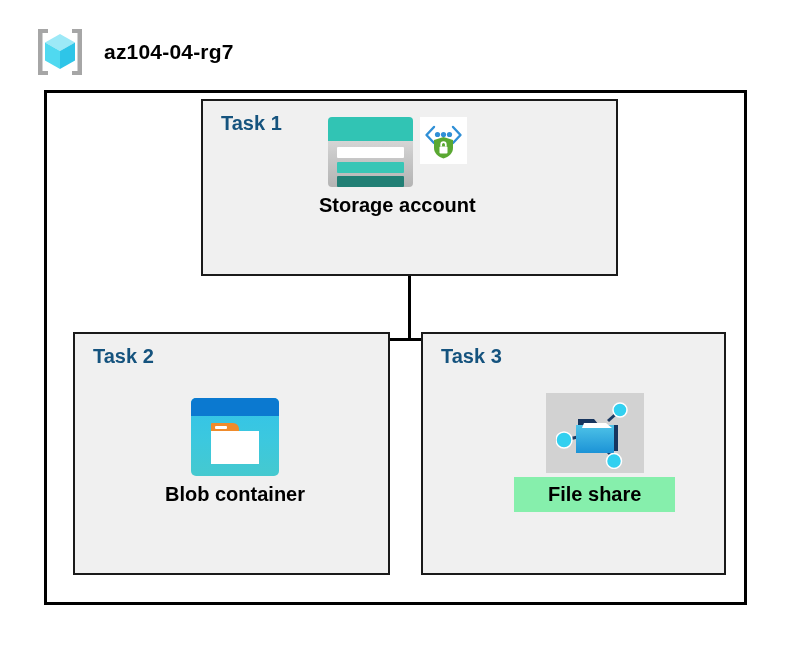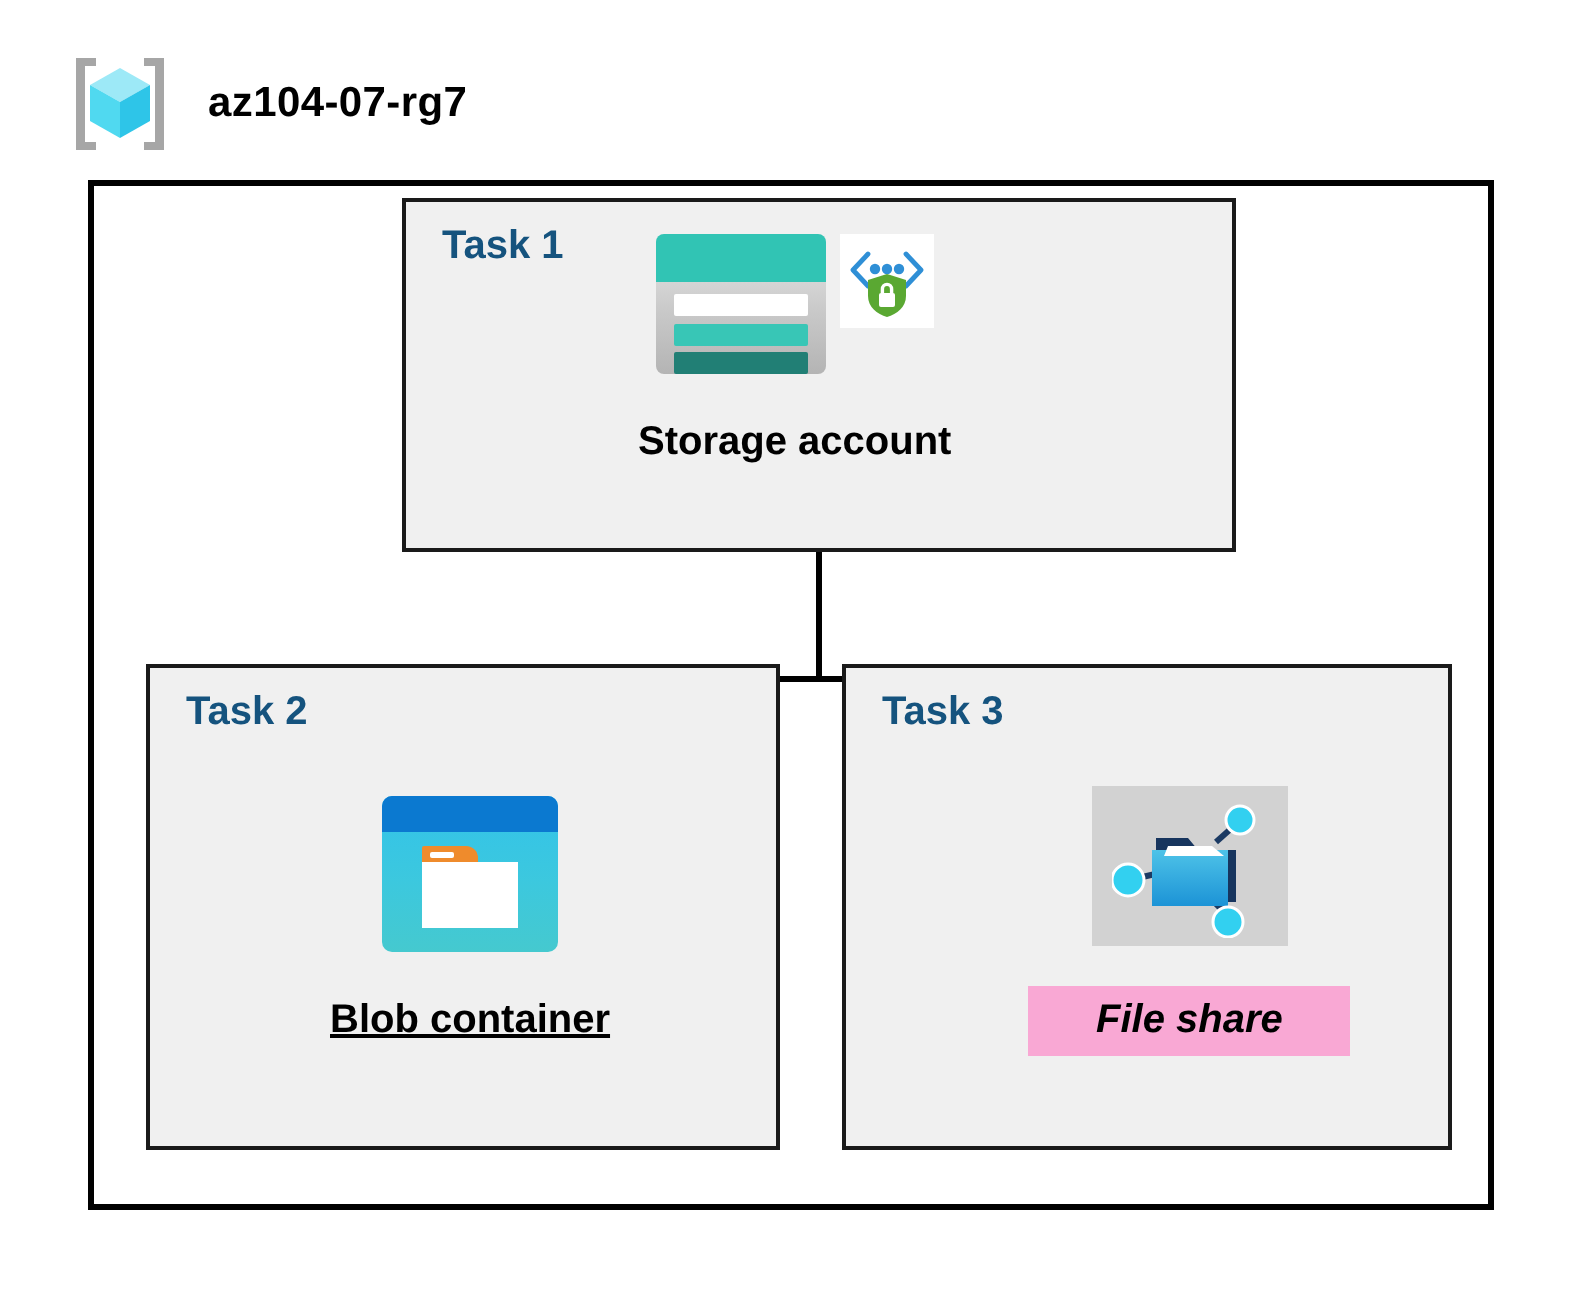--- a/index.html
+++ b/index.html
@@ -77,27 +77,26 @@
     position: absolute;
     display: flex;
     flex-direction: column;
     align-items: center;
   }
   .node-caption {
     font-size: 20px;
     font-weight: bold;
     color: #000000;
     white-space: nowrap;
-    margin-top: 20px;
+    margin-top: 4px;
     padding: 3px 12px;
   }
   .node-caption.selected {
-    background: #f9a8d4;
+    background: #86efac;
     padding: 6px 34px;
-    font-style: italic;
   }
   .icon-frame.selected {
     background: #d2d2d2;
     padding: 6px 10px 4px 10px;
   }
 
   
   #storage-node { left: 104px; top: 16px; }
   .storage-icon-row {
     display: flex;
@@ -131,21 +130,21 @@
 
   .badge-icon {
     width: 47px;
     height: 47px;
     background: #ffffff;
     position: relative;
     flex: 0 0 auto;
   }
 
   
-  #blob-node { left: 78px; top: 64px; text-decoration: underline; }
+  #blob-node { left: 78px; top: 64px; }
   .blob-icon {
     width: 88px;
     height: 78px;
     border-radius: 5px;
     overflow: hidden;
     position: relative;
     background: linear-gradient(180deg, #32c3ea 0%, #3cc8de 55%, #45c9cf 100%);
   }
   .blob-icon .title-bar {
     position: absolute;
@@ -210,21 +209,21 @@
 
       <path d="M40 3 L50 3 L50 49 L40 49 L40 45 L45.5 45 L45.5 7 L40 7 Z" fill="#a6a6a6"></path>
 
       <path d="M28 8 L43 16.5 L28 25 L13 16.5 Z" fill="#9de9f7"></path>
 
       <path d="M13 16.5 L28 25 L28 43 L13 34.5 Z" fill="#50d9f0"></path>
 
       <path d="M43 16.5 L43 34.5 L28 43 L28 25 Z" fill="#2ec5e8"></path>
     </svg>
   </div>
-  <div id="rg-title">az104-07-rg7</div>
+  <div id="rg-title">az104-04-rg7</div>
 </div>
 
 <div id="rg-container">
 
   <div class="conn" id="conn-stem"></div>
   <div class="conn" id="conn-bar"></div>
   <div class="conn" id="conn-left"></div>
   <div class="conn" id="conn-right"></div>
   <div class="conn" id="conn-left-in"></div>
   <div class="conn" id="conn-right-in"></div>

